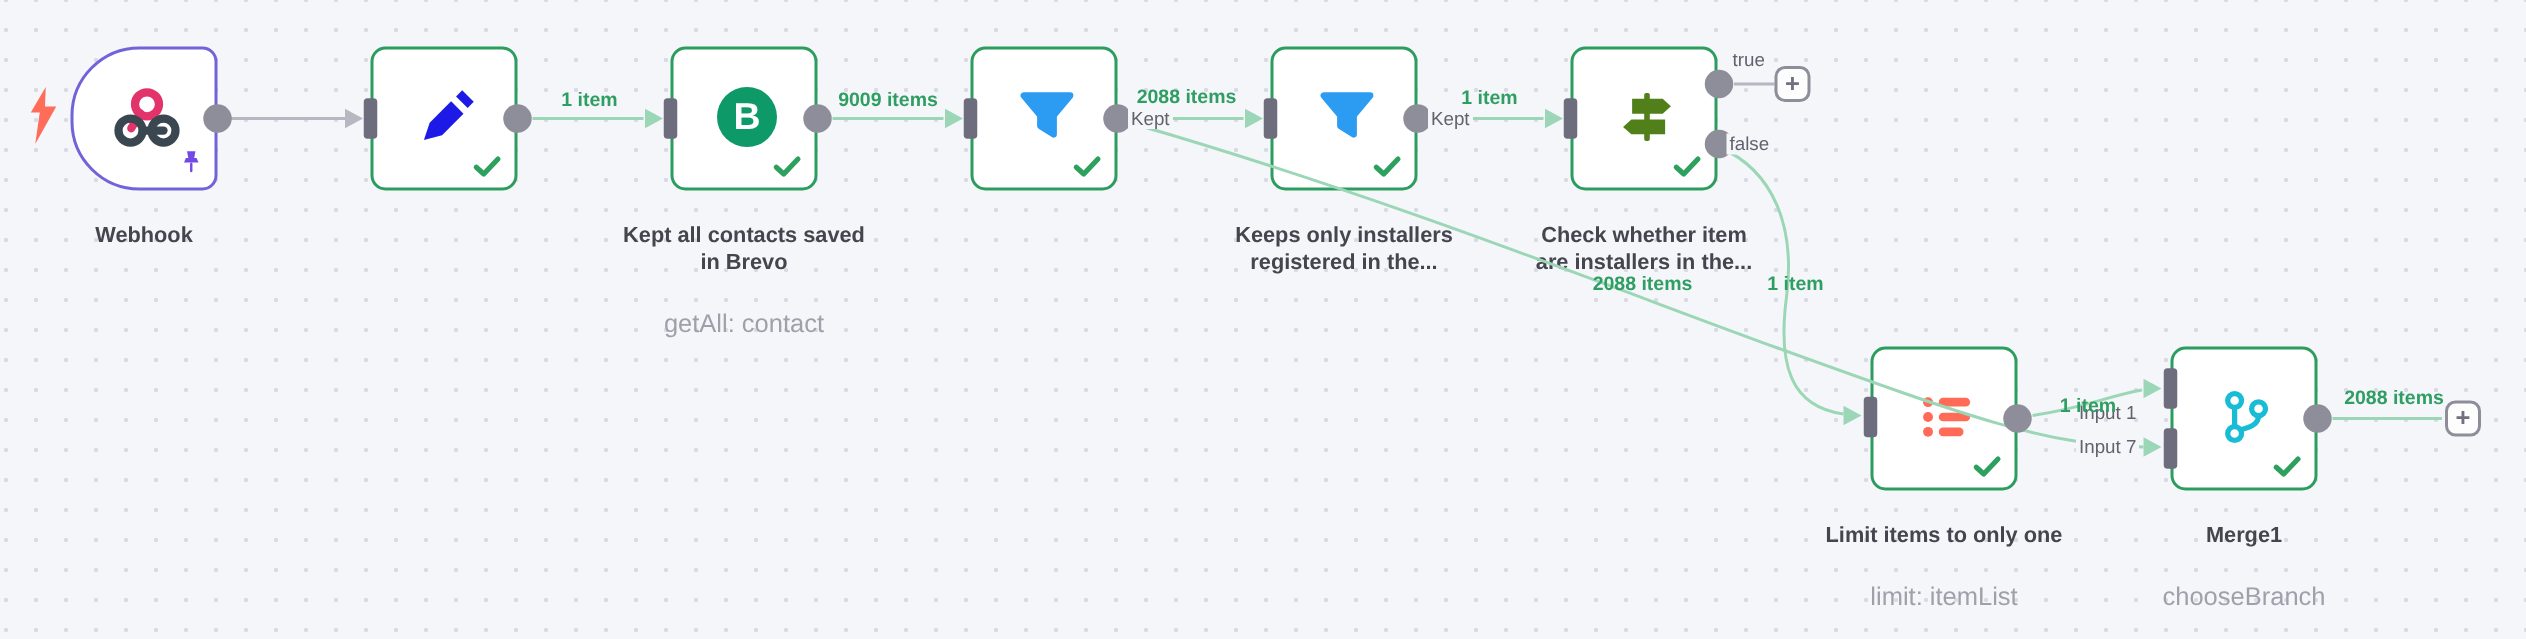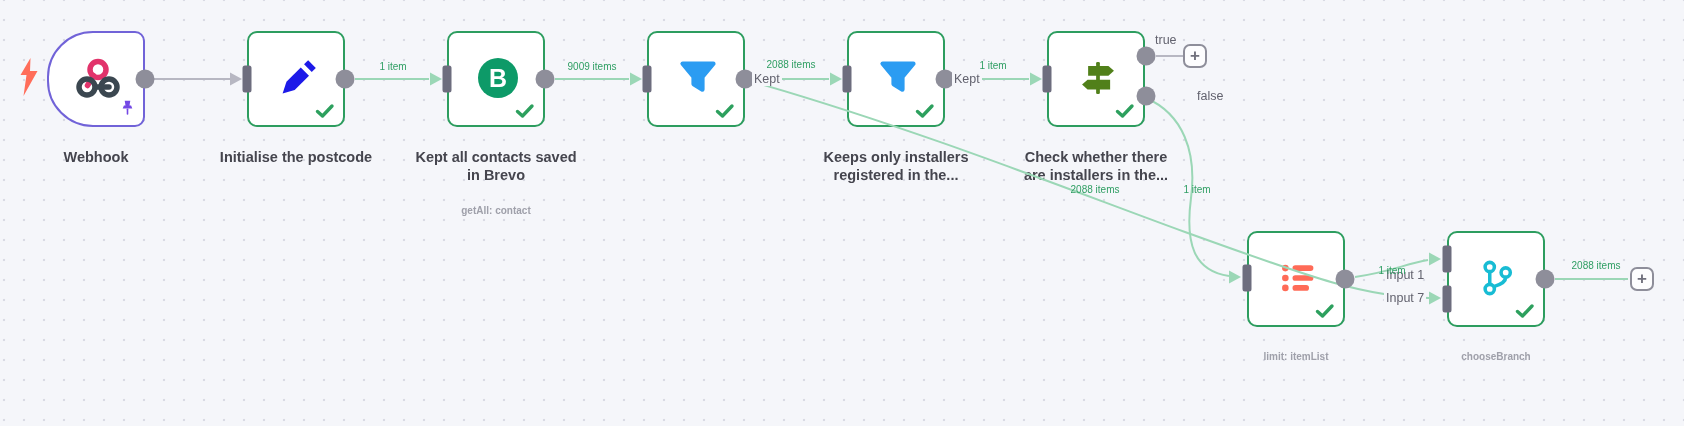--- a/index.html
+++ b/index.html
@@ -25,23 +25,23 @@
     color:#ffffff;font-weight:700;font-size:25px;line-height:40px;text-align:center;
     margin:2px;
   }
   .check-badge{position:absolute;right:8px;bottom:6px;width:20px;height:16px;}
   .pin-badge{position:absolute;right:9px;bottom:9px;width:13px;height:16px;}
   .caption{
     position:absolute;width:240px;text-align:center;
     color:#45454e;font-size:14.5px;font-weight:600;line-height:1.24;
     white-space:pre-line;
   }
-  .subtitle{color:#9fa0aa;font-size:10px;font-weight:700;margin-top:2px;white-space:nowrap;}
+  .subtitle{color:#9fa0aa;font-size:17px;font-weight:400;margin-top:2px;white-space:nowrap;}
   #edges{position:absolute;left:0;top:0;pointer-events:none;}
-  .lbl{position:absolute;transform:translate(-50%,-50%);color:#2f9e63;font-size:10px;font-weight:400;white-space:nowrap;}
+  .lbl{position:absolute;transform:translate(-50%,-50%);color:#2f9e63;font-size:13px;font-weight:700;white-space:nowrap;}
   .plbl{position:absolute;color:#62626e;font-size:12.5px;font-weight:400;background:#f5f6fa;padding:0 2px;line-height:14px;white-space:nowrap;}
   .plus-btn{
     position:absolute;width:24px;height:24px;box-sizing:border-box;
     border:2px solid #8e8e9a;border-radius:7px;background:#fdfdfe;
     color:#71717d;font-size:17px;font-weight:600;line-height:19px;text-align:center;
     cursor:pointer;
   }
   .bolt{position:absolute;left:20px;top:58px;width:18px;height:38px;}
 </style>
 </head>
@@ -152,40 +152,39 @@
       </svg>
     </div>
     <svg class="check-badge" viewBox="0 0 20 16">
       <path d="M2.5 8.5 L7.5 13 L17 3" stroke="#2da05e" stroke-width="3.4" fill="none" stroke-linecap="round" stroke-linejoin="round"></path>
     </svg>
   </div>
 
   <div class="caption" style="left:-24px;top:131px;">
     <div>Webhook</div>
   </div>
-  <div class="caption" style="left:176px;top:131px;">
-    <div>Initialise the postcode</div>
-  </div>
   <div class="caption" style="left:376px;top:131px;">
     <div>Kept all contacts saved
 in Brevo</div>
     <div class="subtitle">getAll: contact</div>
   </div>
   <div class="caption" style="left:776px;top:131px;">
     <div>Keeps only installers
 registered in the...</div>
   </div>
   <div class="caption" style="left:976px;top:131px;">
-    <div>Check whether there
+    <div>Check whether item
 are installers in the...</div>
   </div>
   <div class="caption" style="left:1176px;top:331px;">
+    <div>Limit items to only one</div>
     <div class="subtitle">limit: itemList</div>
   </div>
   <div class="caption" style="left:1376px;top:331px;">
+    <div>Merge1</div>
     <div class="subtitle">chooseBranch</div>
   </div>
 
   <svg id="edges" width="1684" height="426" viewBox="0 0 1684 426">
 
     <path d="M154 79 H230" stroke="#b7b7c2" stroke-width="2" fill="none"></path>
     <polygon points="230,72.5 242,79 230,85.5" fill="#b7b7c2"></polygon>
 
     <path d="M355 79 H429" stroke="#9bd7b6" stroke-width="2" fill="none"></path>
     <polygon points="430,72.5 442,79 430,85.5" fill="#9bd7b6"></polygon>
@@ -228,21 +227,21 @@
     <rect x="842.5" y="65.5" width="9" height="27" rx="2.5" fill="#6d6d7e"></rect>
     <rect x="1042.5" y="65.5" width="9" height="27" rx="2.5" fill="#6d6d7e"></rect>
     <rect x="1242.5" y="264.5" width="9" height="27" rx="2.5" fill="#6d6d7e"></rect>
     <rect x="1442.5" y="245.5" width="9" height="27" rx="2.5" fill="#6d6d7e"></rect>
     <rect x="1442.5" y="285.5" width="9" height="27" rx="2.5" fill="#6d6d7e"></rect>
   </svg>
 
   <div class="plbl" style="left:752px;top:72px;">Kept</div>
   <div class="plbl" style="left:952px;top:72px;">Kept</div>
   <div class="plbl" style="left:1153px;top:33px;">true</div>
-  <div class="plbl" style="left:1195px;top:89px;">false</div>
+  <div class="plbl" style="left:1151px;top:89px;">false</div>
   <div class="plbl" style="left:1384px;top:268px;background:transparent;">Input 1</div>
   <div class="plbl" style="left:1384px;top:291px;">Input 7</div>
 
   <div class="lbl" style="left:393px;top:66px;">1 item</div>
   <div class="lbl" style="left:592px;top:66px;">9009 items</div>
   <div class="lbl" style="left:791px;top:64px;">2088 items</div>
   <div class="lbl" style="left:993px;top:65px;">1 item</div>
   <div class="lbl" style="left:1095px;top:189px;">2088 items</div>
   <div class="lbl" style="left:1197px;top:189px;">1 item</div>
   <div class="lbl" style="left:1392px;top:270px;">1 item</div>

